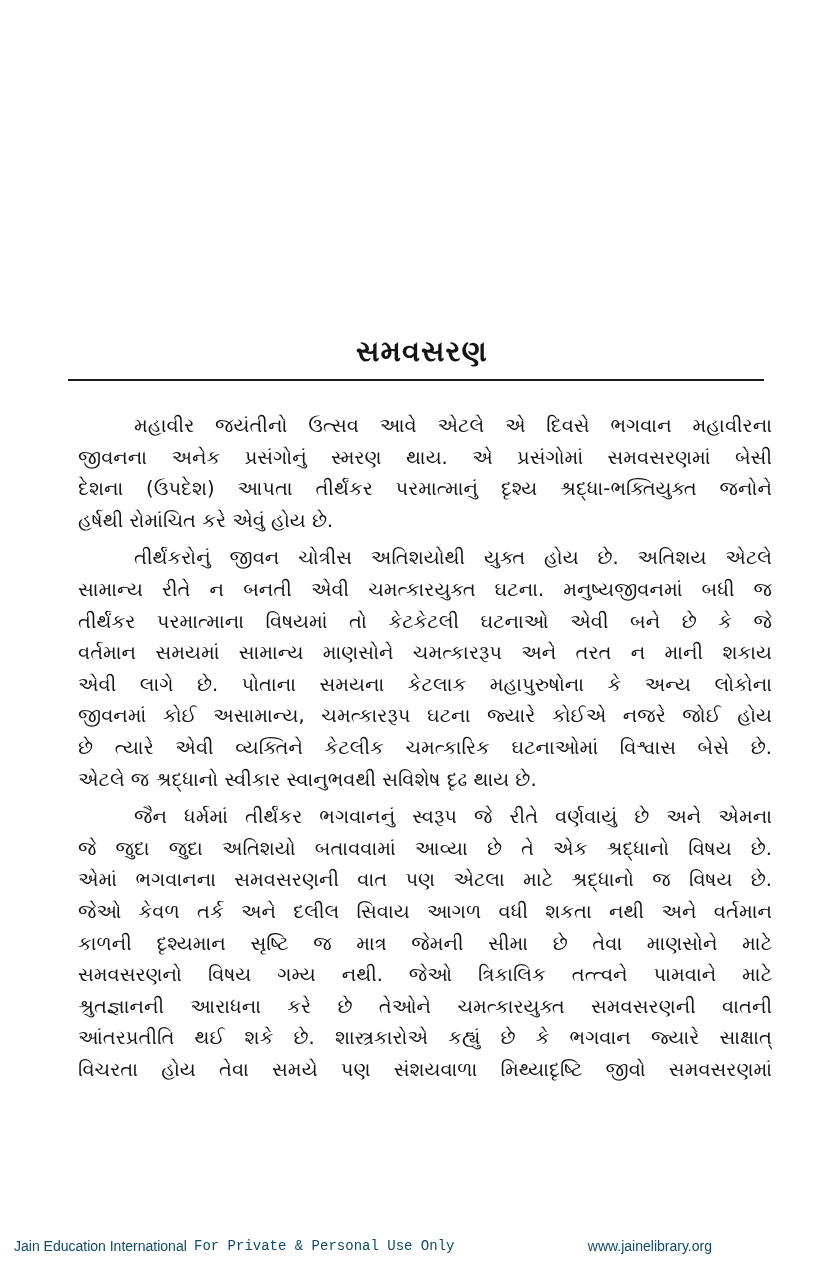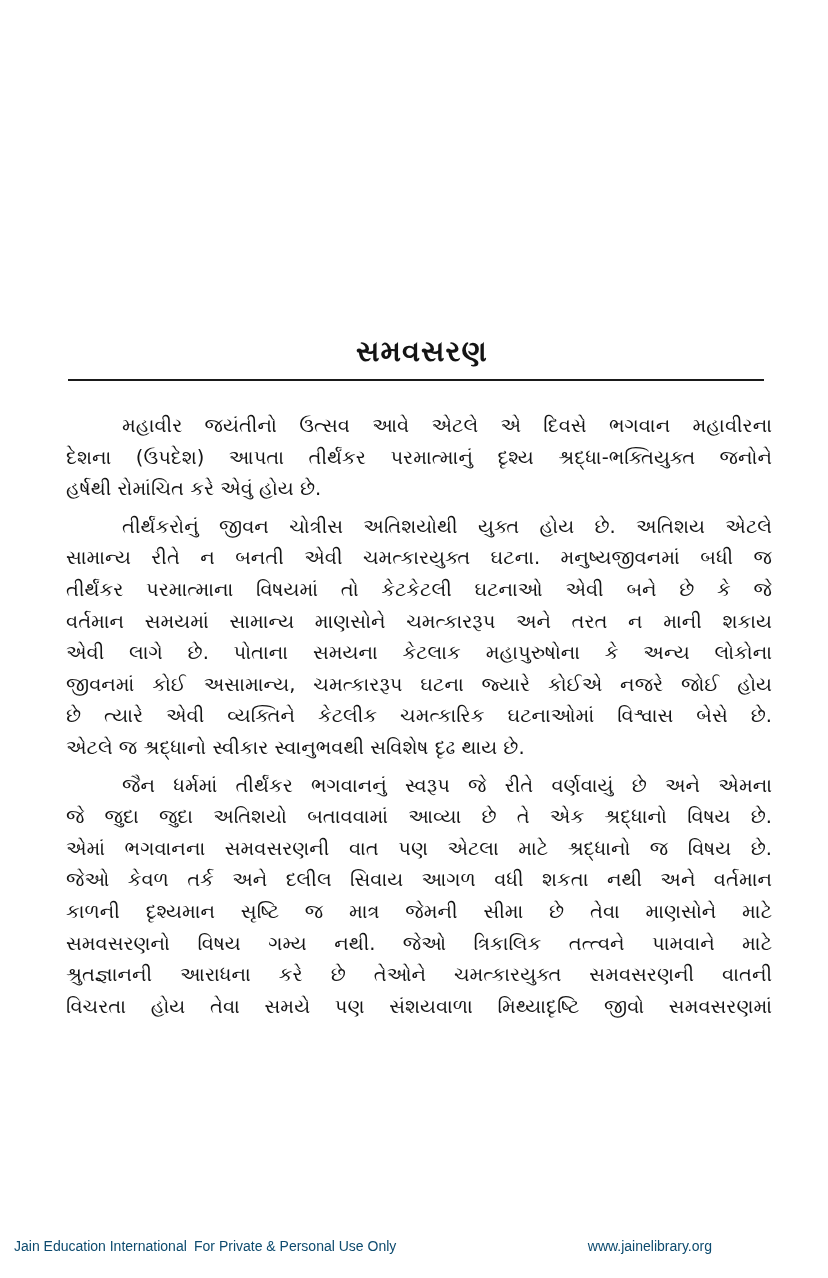--- a/index.html
+++ b/index.html
@@ -54,55 +54,56 @@
       white-space: nowrap;
       overflow: hidden;
     }
     .line.last {
       text-align-last: left;
     }
     .line.first {
       padding-left: 56px;
     }
     .para-lines {
-      margin: 0 0 6px 0;
+      margin: 0 0 6px 12px;
       font-size: 19.5px;
       line-height: 31.6px;
       color: #141414;
     }
     .footer {
       position: absolute;
       left: 0;
       top: 1238px;
       width: 732px;
       height: 20px;
       font-family: "Liberation Sans", sans-serif;
       font-size: 14px;
       color: #0c4a6e;
     }
     .footer span {
       position: absolute;
       top: 0;
     }
     .footer .f-left { left: 14px; }
-    .footer .f-center { left: 194px; }
+    .footer .f-center { left: 194px; font-family: Liberation Mono, monospace; }
     .footer .f-right { right: 20px; }
   </style>
 </head>
 <body>
 
 <div class="page">
 
   <h1 class="chapter-title">સમવસરણ</h1>
   <div class="title-rule"></div>
 
   <div class="body-text">
 
     <div class="para-lines">
       <span class="line first">મહાવીર જયંતીનો ઉત્સવ આવે એટલે એ દિવસે ભગવાન મહાવીરના</span>
+      <span class="line">જીવનના અનેક પ્રસંગોનું સ્મરણ થાય. એ પ્રસંગોમાં સમવસરણમાં બેસી</span>
       <span class="line">દેશના (ઉપદેશ) આપતા તીર્થંકર પરમાત્માનું દૃશ્ય શ્રદ્ધા-ભક્તિયુક્ત જનોને</span>
       <span class="line last">હર્ષથી રોમાંચિત કરે એવું હોય છે.</span>
     </div>
 
     <div class="para-lines">
       <span class="line first">તીર્થંકરોનું જીવન ચોત્રીસ અતિશયોથી યુક્ત હોય છે. અતિશય એટલે</span>
       <span class="line">સામાન્ય રીતે ન બનતી એવી ચમત્કારયુક્ત ઘટના. મનુષ્યજીવનમાં બધી જ</span>
       <span class="line">તીર્થંકર પરમાત્માના વિષયમાં તો કેટકેટલી ઘટનાઓ એવી બને છે કે જે</span>
       <span class="line">વર્તમાન સમયમાં સામાન્ય માણસોને ચમત્કારરૂપ અને તરત ન માની શકાય</span>
       <span class="line">એવી લાગે છે. પોતાના સમયના કેટલાક મહાપુરુષોના કે અન્ય લોકોના</span>
@@ -112,20 +113,21 @@
     </div>
 
     <div class="para-lines">
       <span class="line first">જૈન ધર્મમાં તીર્થંકર ભગવાનનું સ્વરૂપ જે રીતે વર્ણવાયું છે અને એમના</span>
       <span class="line">જે જુદા જુદા અતિશયો બતાવવામાં આવ્યા છે તે એક શ્રદ્ધાનો વિષય છે.</span>
       <span class="line">એમાં ભગવાનના સમવસરણની વાત પણ એટલા માટે શ્રદ્ધાનો જ વિષય છે.</span>
       <span class="line">જેઓ કેવળ તર્ક અને દલીલ સિવાય આગળ વધી શકતા નથી અને વર્તમાન</span>
       <span class="line">કાળની દૃશ્યમાન સૃષ્ટિ જ માત્ર જેમની સીમા છે તેવા માણસોને માટે</span>
       <span class="line">સમવસરણનો વિષય ગમ્ય નથી. જેઓ ત્રિકાલિક તત્ત્વને પામવાને માટે</span>
       <span class="line">શ્રુતજ્ઞાનની આરાધના કરે છે તેઓને ચમત્કારયુક્ત સમવસરણની વાતની</span>
+      <span class="line">આંતરપ્રતીતિ થઈ શકે છે. શાસ્ત્રકારોએ કહ્યું છે કે ભગવાન જ્યારે સાક્ષાત્</span>
       <span class="line">વિચરતા હોય તેવા સમયે પણ સંશયવાળા મિથ્યાદૃષ્ટિ જીવો સમવસરણમાં</span>
     </div>
 
   </div>
 
   <div class="footer">
     <span class="f-left">Jain Education International</span>
     <span class="f-center">For Private &amp; Personal Use Only</span>
     <span class="f-right">www.jainelibrary.org</span>
   </div>

